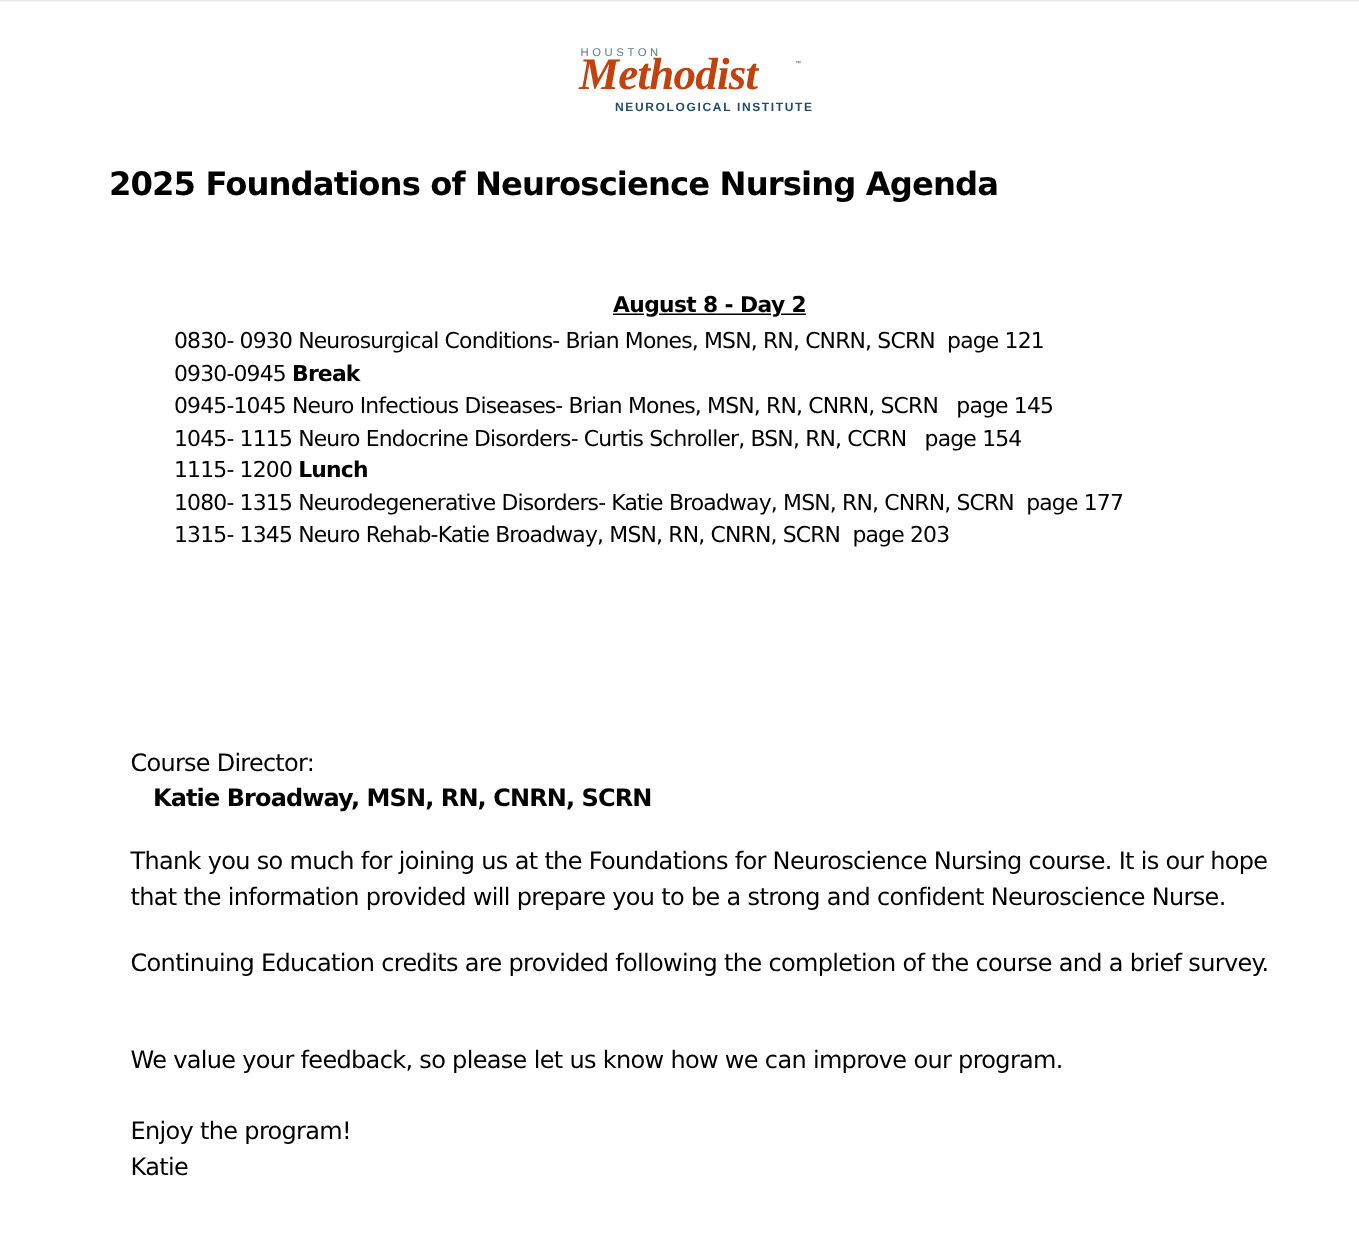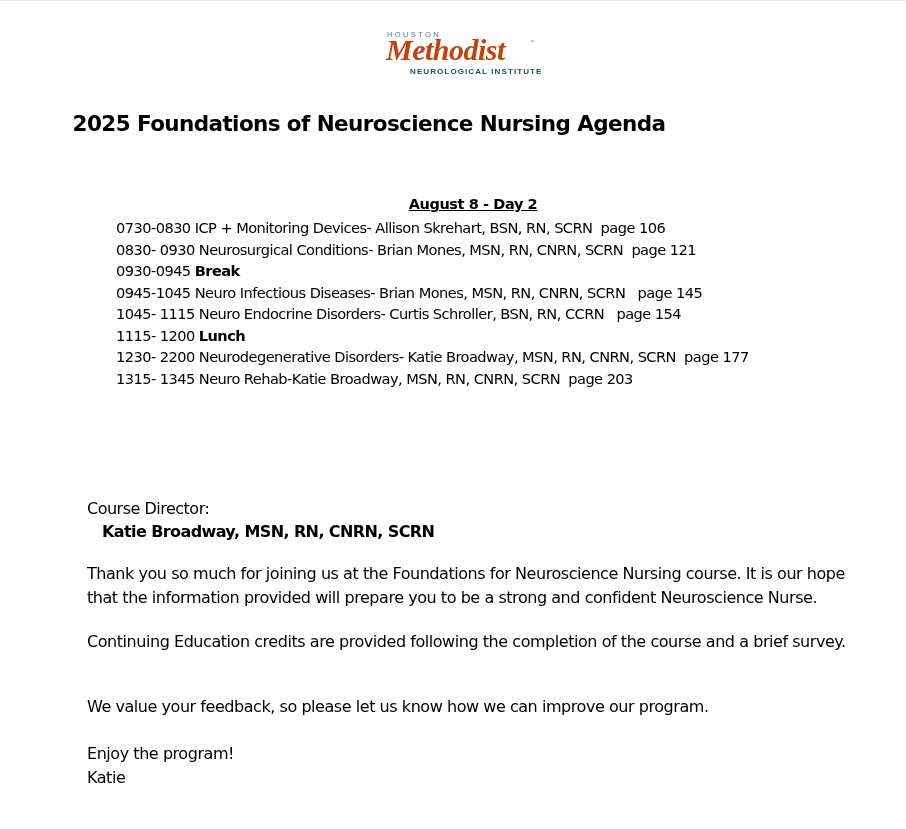--- a/index.html
+++ b/index.html
@@ -77,27 +77,26 @@
   <span class="brand">Methodist</span>
   <span class="tm">™</span>
   <span class="institute">NEUROLOGICAL INSTITUTE</span>
 </div>
 
 <div class="title">2025 Foundations of Neuroscience Nursing Agenda</div>
 
 <div class="day-header">August 8 - Day 2</div>
 
 <div class="agenda">
-  <div class="row"><span>0730-0830</span><span> ICP + Monitoring Devices- Allison Skrehart, BSN, RN, SCRN  page 106</span></div>
   <div class="row"><span>0830- 0930</span><span> Neurosurgical Conditions- Brian Mones, MSN, RN, CNRN, SCRN  page 121</span></div>
   <div class="row"><span>0930-0945 </span><span class="bold">Break</span></div>
   <div class="row"><span>0945-1045</span><span> Neuro Infectious Diseases- Brian Mones, MSN, RN, CNRN, SCRN   page 145</span></div>
   <div class="row"><span>1045- 1115</span><span> Neuro Endocrine Disorders- Curtis Schroller, BSN, RN, CCRN   page 154</span></div>
   <div class="row"><span>1115- 1200 </span><span class="bold">Lunch</span></div>
-  <div class="row"><span>1230- 2200</span><span> Neurodegenerative Disorders- Katie Broadway, MSN, RN, CNRN, SCRN  page 177</span></div>
+  <div class="row"><span>1080- 1315</span><span> Neurodegenerative Disorders- Katie Broadway, MSN, RN, CNRN, SCRN  page 177</span></div>
   <div class="row"><span>1315- 1345</span><span> Neuro Rehab-Katie Broadway, MSN, RN, CNRN, SCRN  page 203</span></div>
 </div>
 
 <div class="director-label">Course Director:</div>
 <div class="director-name">Katie Broadway, MSN, RN, CNRN, SCRN</div>
 
 <div class="para p1">Thank you so much for joining us at the Foundations for Neuroscience Nursing course.  It is our hope that the information provided will prepare you to be a strong and confident Neuroscience Nurse.</div>
 <div class="para p2">Continuing Education credits are provided following the completion of the course and a brief survey.</div>
 <div class="para p3">We value your feedback, so please let us know how we can improve our program.</div>
 <div class="para p4">

